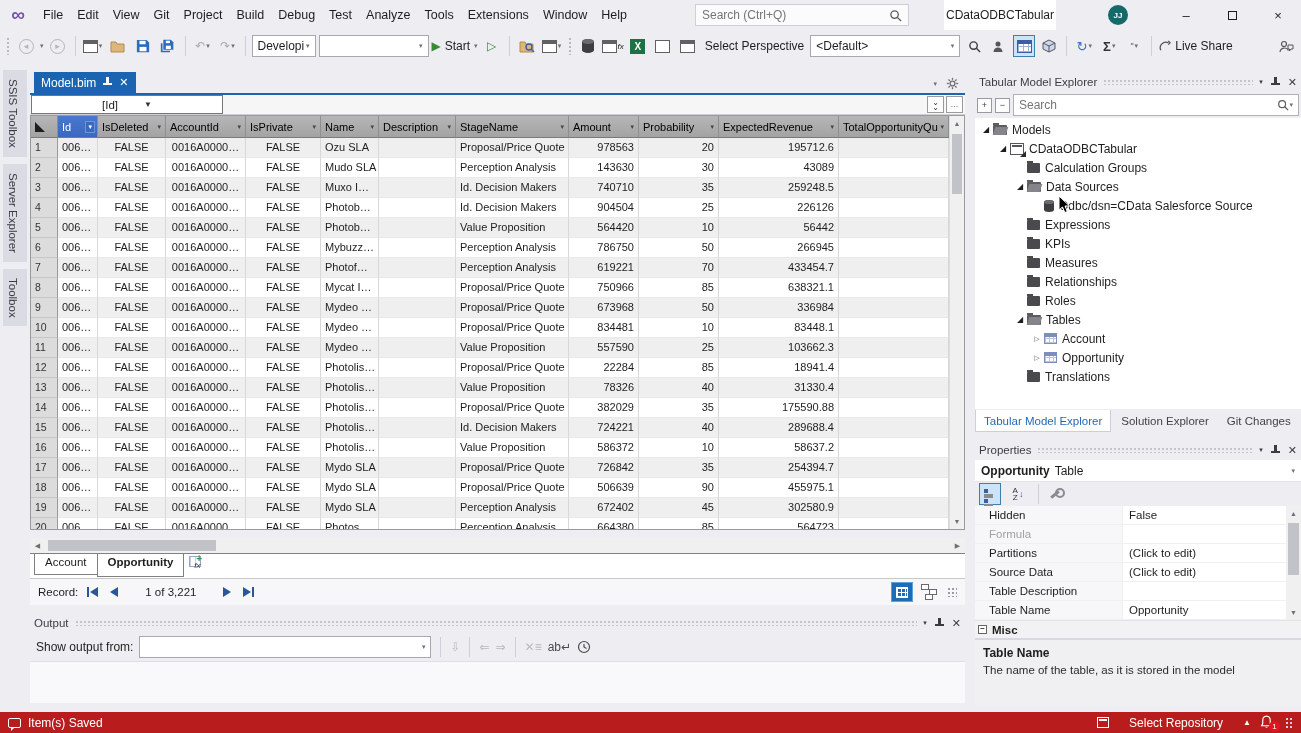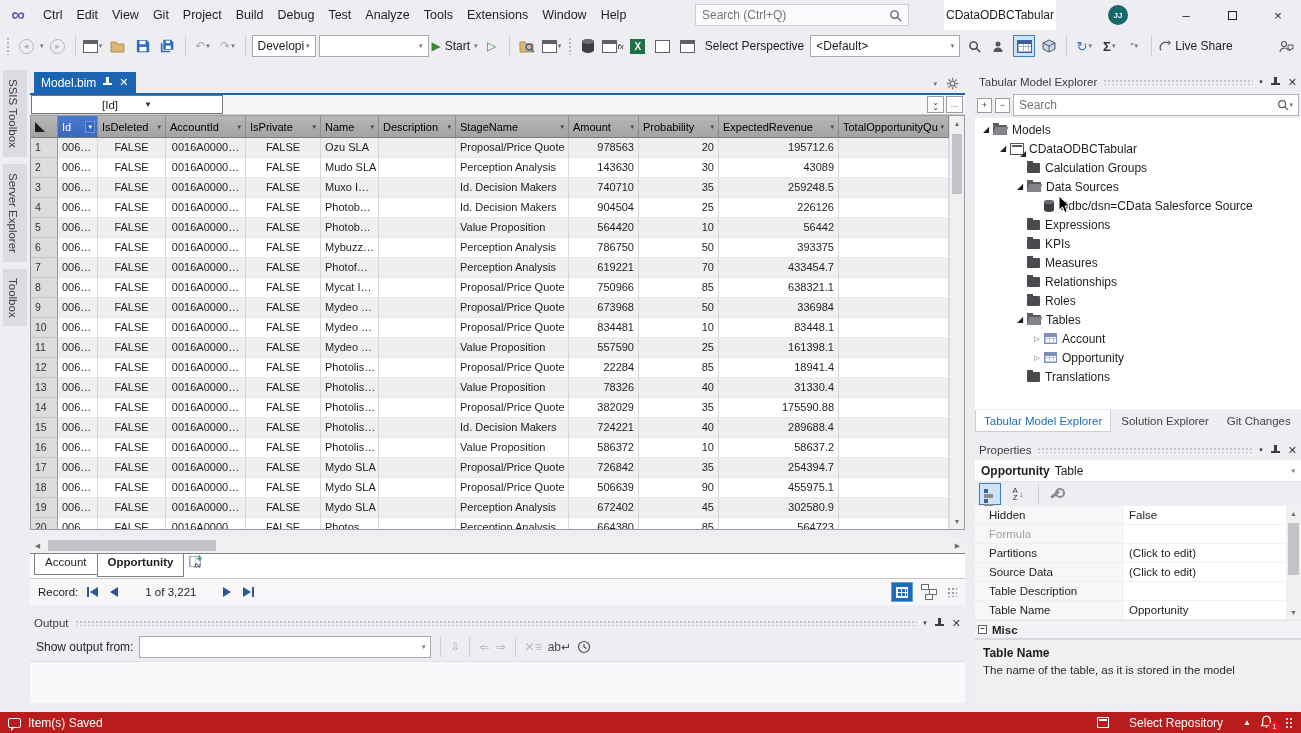--- a/index.html
+++ b/index.html
@@ -222,21 +222,21 @@
 
   
   #cursor { left:1058px; top:195px; }
 </style>
 </head>
 <body>
 
 <div id="titlebar" class="abs">
   <div id="vs-logo">∞</div>
   <div id="menus" style="display:flex">
-      <div class="menu-item">Ctrl</div>
+      <div class="menu-item">File</div>
       <div class="menu-item">Edit</div>
       <div class="menu-item">View</div>
       <div class="menu-item">Git</div>
       <div class="menu-item">Project</div>
       <div class="menu-item">Build</div>
       <div class="menu-item">Debug</div>
       <div class="menu-item">Test</div>
       <div class="menu-item">Analyze</div>
       <div class="menu-item">Tools</div>
       <div class="menu-item">Extensions</div>
@@ -570,21 +570,21 @@
             <div class="rn">6</div>
             <div class="gc" style="width: 40px; text-align: left;">006…</div>
             <div class="gc" style="width: 68px; text-align: center;">FALSE</div>
             <div class="gc" style="width: 80px; text-align: center;">0016A0000…</div>
             <div class="gc" style="width: 75px; text-align: center;">FALSE</div>
             <div class="gc" style="width: 58px; text-align: left;">Mybuzz…</div>
             <div class="gc" style="width: 77px; text-align: left;"></div>
             <div class="gc" style="width: 113px; text-align: left;">Perception Analysis</div>
             <div class="gc" style="width: 70px; text-align: right;">786750</div>
             <div class="gc" style="width: 80px; text-align: right;">50</div>
-            <div class="gc" style="width: 120px; text-align: right;">393375</div>
+            <div class="gc" style="width: 120px; text-align: right;">266945</div>
             <div class="gc" style="width: 110px; text-align: right;"></div>
           </div>
           <div class="grow odd">
             <div class="rn">7</div>
             <div class="gc" style="width: 40px; text-align: left;">006…</div>
             <div class="gc" style="width: 68px; text-align: center;">FALSE</div>
             <div class="gc" style="width: 80px; text-align: center;">0016A0000…</div>
             <div class="gc" style="width: 75px; text-align: center;">FALSE</div>
             <div class="gc" style="width: 58px; text-align: left;">Photof…</div>
             <div class="gc" style="width: 77px; text-align: left;"></div>
@@ -640,21 +640,21 @@
             <div class="rn">11</div>
             <div class="gc" style="width: 40px; text-align: left;">006…</div>
             <div class="gc" style="width: 68px; text-align: center;">FALSE</div>
             <div class="gc" style="width: 80px; text-align: center;">0016A0000…</div>
             <div class="gc" style="width: 75px; text-align: center;">FALSE</div>
             <div class="gc" style="width: 58px; text-align: left;">Mydeo …</div>
             <div class="gc" style="width: 77px; text-align: left;"></div>
             <div class="gc" style="width: 113px; text-align: left;">Value Proposition</div>
             <div class="gc" style="width: 70px; text-align: right;">557590</div>
             <div class="gc" style="width: 80px; text-align: right;">25</div>
-            <div class="gc" style="width: 120px; text-align: right;">161398.1</div>
+            <div class="gc" style="width: 120px; text-align: right;">103662.3</div>
             <div class="gc" style="width: 110px; text-align: right;"></div>
           </div>
           <div class="grow even">
             <div class="rn">12</div>
             <div class="gc" style="width: 40px; text-align: left;">006…</div>
             <div class="gc" style="width: 68px; text-align: center;">FALSE</div>
             <div class="gc" style="width: 80px; text-align: center;">0016A0000…</div>
             <div class="gc" style="width: 75px; text-align: center;">FALSE</div>
             <div class="gc" style="width: 58px; text-align: left;">Photolis…</div>
             <div class="gc" style="width: 77px; text-align: left;"></div>

